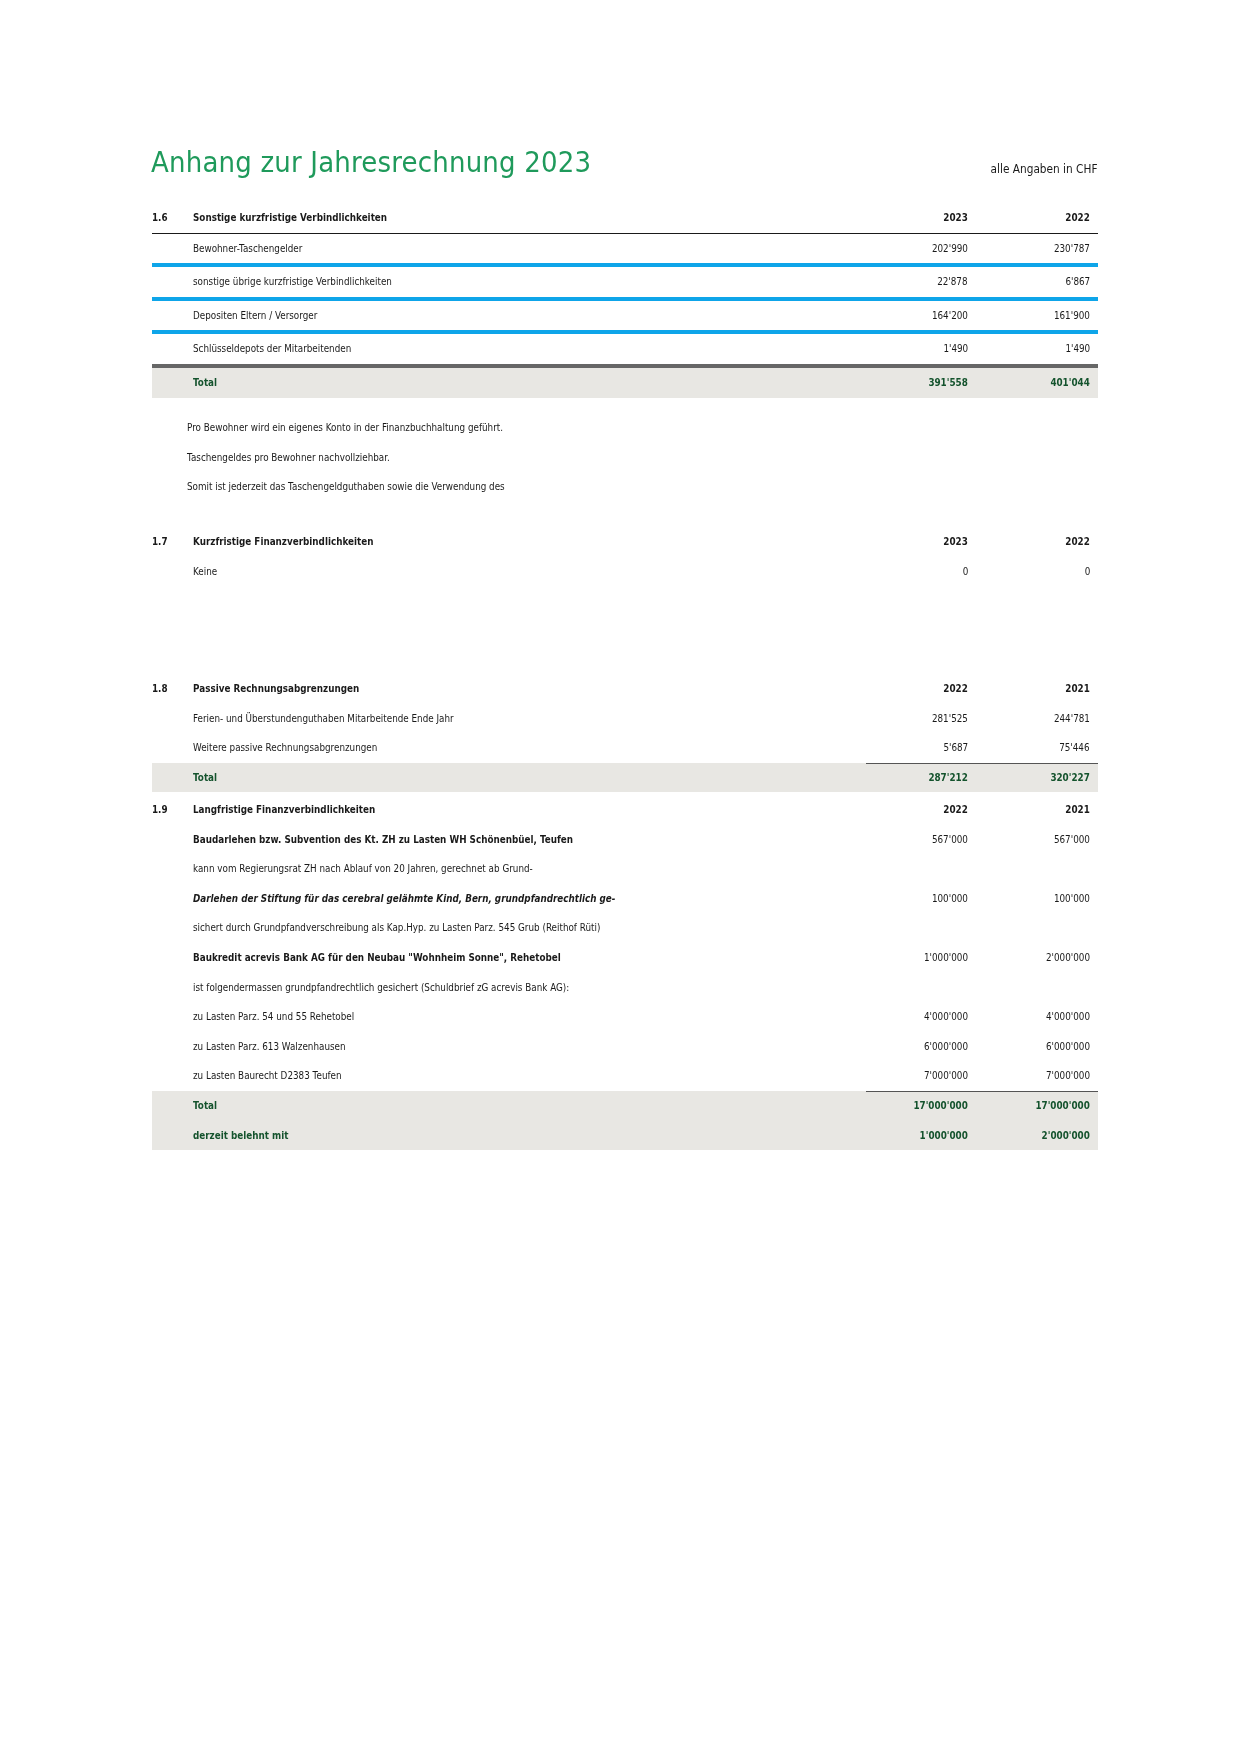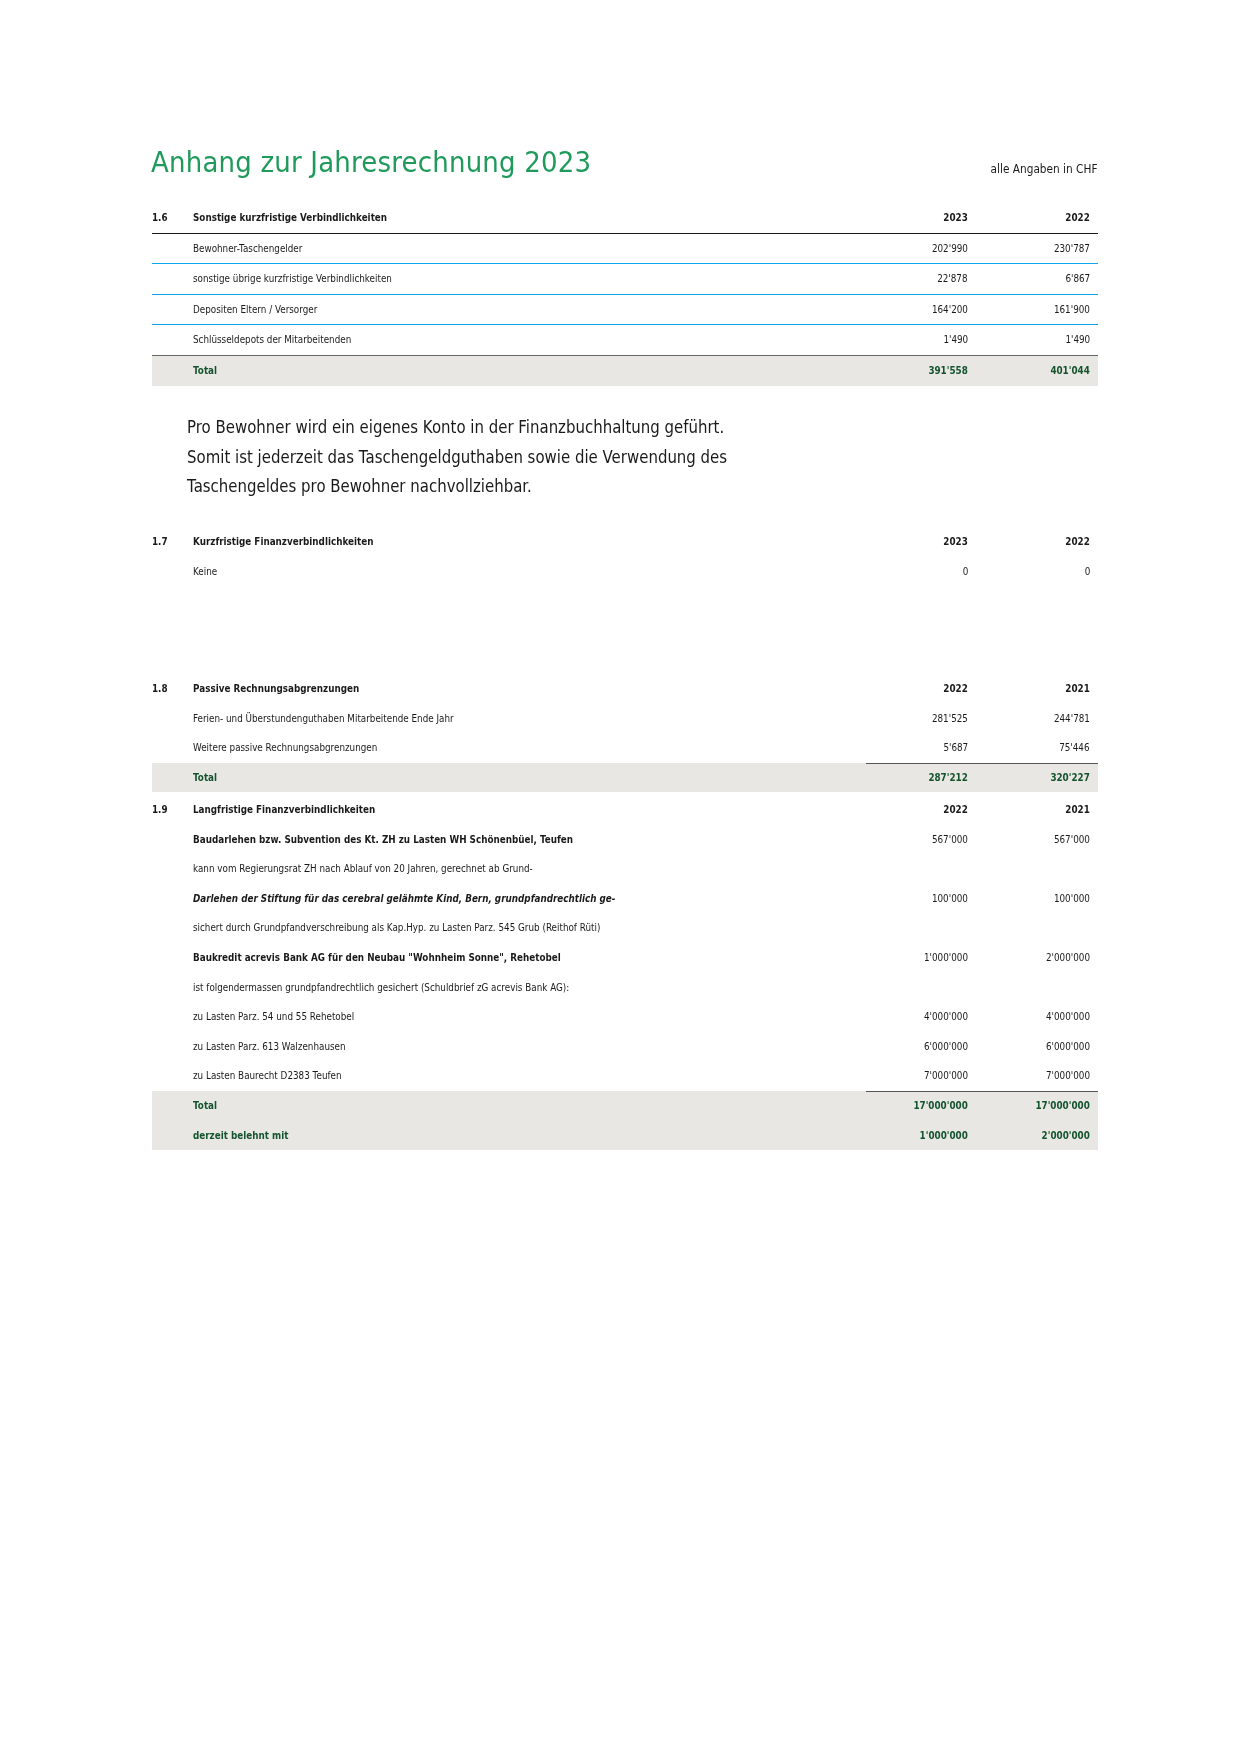--- a/index.html
+++ b/index.html
@@ -15,28 +15,28 @@
   .row { position: relative; height: 29.6px; font-size: 10px; line-height: 29.6px; white-space: nowrap; }
   .row .num { position: absolute; left: 0; width: 32px; font-weight: bold; }
   .row .lbl { position: absolute; left: 41px; }
   .row .v1 { position: absolute; right: 130px; text-align: left; }
   .row .v2 { position: absolute; right: 8px; text-align: right; }
   .txt { font-family: "DejaVu Sans", sans-serif; transform: scaleX(0.88); transform-origin: left center; display: inline-block; }
   .vtxt { font-family: "DejaVu Sans", sans-serif; transform: scaleX(0.88); transform-origin: right center; display: inline-block; }
   .row.head { font-weight: bold; }
   .row.head .lbl, .row.head .v1, .row.head .v2 { font-weight: bold; }
   .row.rule-bottom-dark { border-bottom: 1.5px solid #1a1a1a; }
-  .row.rule-bottom { border-bottom: 1px solid #0ea5e9; }
+  .row.rule-bottom { border-bottom: 4px solid #0ea5e9; }
   .row.total { background: #e8e7e3; color: #14532d; font-weight: bold; }
   .row.total .lbl, .row.total .v1, .row.total .v2 { font-weight: bold; }
   .row.bold .lbl { font-weight: bold; }
   .row.bolditalic .lbl { font-weight: bold; font-style: italic; }
   .partial-rule { position: absolute; left: 714px; right: 0; height: 0; border-top: 1.5px solid #555; }
 
-  .para { position: absolute; left: 187px; font-size: 17px; line-height: 29.6px; white-space: nowrap; }
+  .para { position: absolute; left: 187px; font-size: 10px; line-height: 29.6px; white-space: nowrap; }
 </style>
 </head>
 <body>
 
 <h1 class="page-title">Anhang zur Jahresrechnung 2023</h1>
 <div class="unit-note">alle Angaben in CHF</div>
 
 <div class="sec" style="top:203px;">
   <div class="row head rule-bottom-dark">
     <span class="num"><span class="txt">1.6</span></span>
@@ -66,22 +66,22 @@
   </div>
   <div class="row total">
     <span class="lbl"><span class="txt">Total</span></span>
     <span class="v1"><span class="vtxt">391'558</span></span>
     <span class="v2"><span class="vtxt">401'044</span></span>
   </div>
 </div>
 
 <div class="para" style="top:413px;">
   <div><span class="txt">Pro Bewohner wird ein eigenes Konto in der Finanzbuchhaltung geführt.</span></div>
+  <div><span class="txt">Taschengeldes pro Bewohner nachvollziehbar.</span></div>
   <div><span class="txt">Somit ist jederzeit das Taschengeldguthaben sowie die Verwendung des</span></div>
-  <div><span class="txt">Taschengeldes pro Bewohner nachvollziehbar.</span></div>
 </div>
 
 <div class="sec" style="top:527px;">
   <div class="row head">
     <span class="num"><span class="txt">1.7</span></span>
     <span class="lbl"><span class="txt">Kurzfristige Finanzverbindlichkeiten</span></span>
     <span class="v1"><span class="vtxt">2023</span></span>
     <span class="v2"><span class="vtxt">2022</span></span>
   </div>
   <div class="row">

